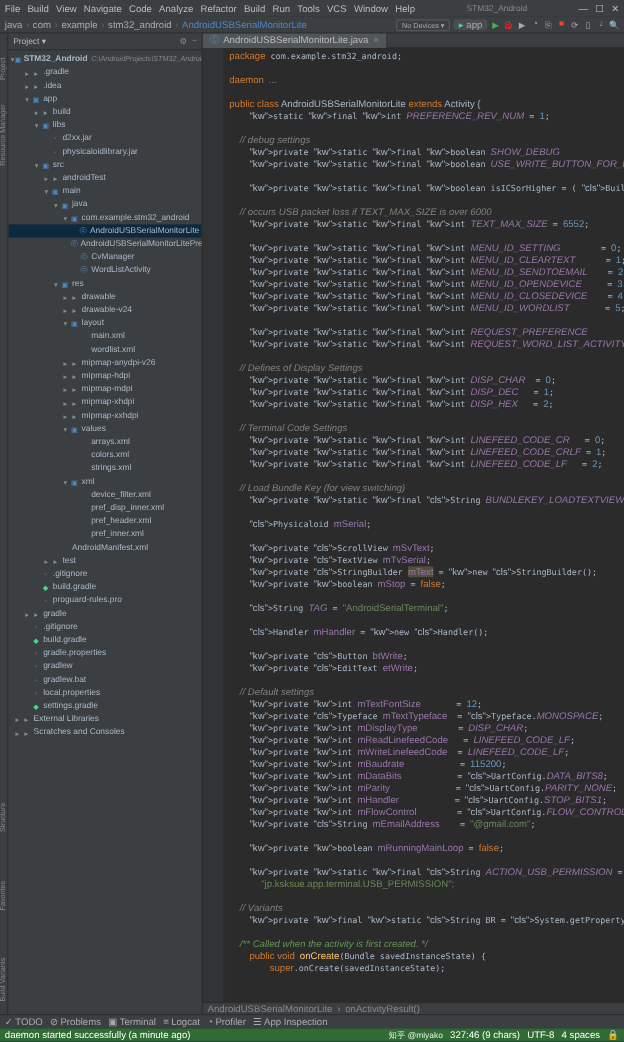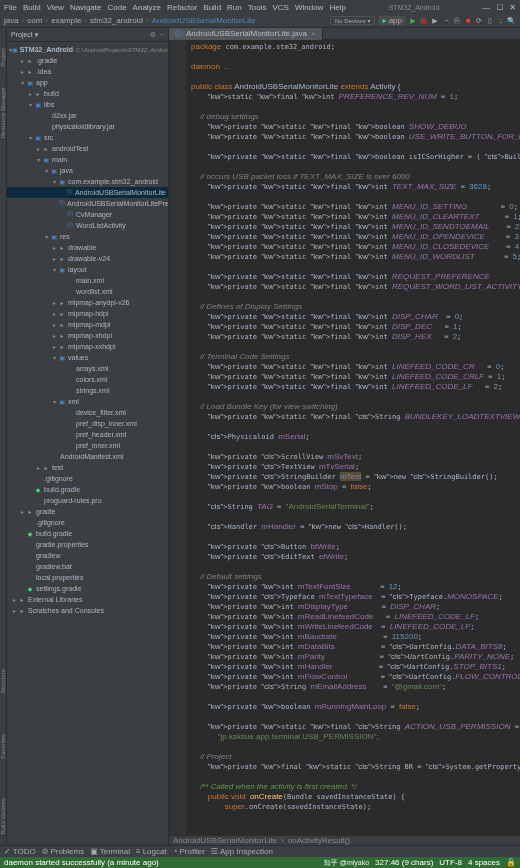--- a/index.html
+++ b/index.html
@@ -408,21 +408,21 @@
 <span class="kw">public class</span><span class="cls"> AndroidUSBSerialMonitorLite </span><span class="kw">extends</span><span class="cls"> Activity {</span>
     <span class="&lt;span">"kw"</span>&gt;static <span class="&lt;span">"kw"</span>&gt;final <span class="&lt;span">"kw"</span>&gt;int <span class="fld cls-it">PREFERENCE_REV_NUM</span> = <span class="num">1</span>;
 
 <span class="cmt">    // debug settings</span>
     <span class="&lt;span">"kw"</span>&gt;private <span class="&lt;span">"kw"</span>&gt;static <span class="&lt;span">"kw"</span>&gt;final <span class="&lt;span">"kw"</span>&gt;boolean <span class="fld cls-it">SHOW_DEBUG</span>                 = ;
     <span class="&lt;span">"kw"</span>&gt;private <span class="&lt;span">"kw"</span>&gt;static <span class="&lt;span">"kw"</span>&gt;final <span class="&lt;span">"kw"</span>&gt;boolean <span class="fld cls-it">USE_WRITE_BUTTON_FOR_DEBUG</span> = ;
 
     <span class="&lt;span">"kw"</span>&gt;private <span class="&lt;span">"kw"</span>&gt;static <span class="&lt;span">"kw"</span>&gt;final <span class="&lt;span">"kw"</span>&gt;boolean isICSorHigher = ( <span class="&lt;span">"cls"</span>&gt;Build.. &gt;
 
 <span class="cmt">    // occurs USB packet loss if TEXT_MAX_SIZE is over 6000</span>
-    <span class="&lt;span">"kw"</span>&gt;private <span class="&lt;span">"kw"</span>&gt;static <span class="&lt;span">"kw"</span>&gt;final <span class="&lt;span">"kw"</span>&gt;int <span class="fld cls-it">TEXT_MAX_SIZE</span> = <span class="num">3628</span>;
+    <span class="&lt;span">"kw"</span>&gt;private <span class="&lt;span">"kw"</span>&gt;static <span class="&lt;span">"kw"</span>&gt;final <span class="&lt;span">"kw"</span>&gt;int <span class="fld cls-it">TEXT_MAX_SIZE</span> = <span class="num">6552</span>;
 
     <span class="&lt;span">"kw"</span>&gt;private <span class="&lt;span">"kw"</span>&gt;static <span class="&lt;span">"kw"</span>&gt;final <span class="&lt;span">"kw"</span>&gt;int <span class="fld cls-it">MENU_ID_SETTING</span>        = <span class="num">0</span>;
     <span class="&lt;span">"kw"</span>&gt;private <span class="&lt;span">"kw"</span>&gt;static <span class="&lt;span">"kw"</span>&gt;final <span class="&lt;span">"kw"</span>&gt;int <span class="fld cls-it">MENU_ID_CLEARTEXT</span>      = <span class="num">1</span>;
     <span class="&lt;span">"kw"</span>&gt;private <span class="&lt;span">"kw"</span>&gt;static <span class="&lt;span">"kw"</span>&gt;final <span class="&lt;span">"kw"</span>&gt;int <span class="fld cls-it">MENU_ID_SENDTOEMAIL</span>    = <span class="num">2</span>;
     <span class="&lt;span">"kw"</span>&gt;private <span class="&lt;span">"kw"</span>&gt;static <span class="&lt;span">"kw"</span>&gt;final <span class="&lt;span">"kw"</span>&gt;int <span class="fld cls-it">MENU_ID_OPENDEVICE</span>     = <span class="num">3</span>;
     <span class="&lt;span">"kw"</span>&gt;private <span class="&lt;span">"kw"</span>&gt;static <span class="&lt;span">"kw"</span>&gt;final <span class="&lt;span">"kw"</span>&gt;int <span class="fld cls-it">MENU_ID_CLOSEDEVICE</span>    = <span class="num">4</span>;
     <span class="&lt;span">"kw"</span>&gt;private <span class="&lt;span">"kw"</span>&gt;static <span class="&lt;span">"kw"</span>&gt;final <span class="&lt;span">"kw"</span>&gt;int <span class="fld cls-it">MENU_ID_WORDLIST</span>       = <span class="num">5</span>;
 
     <span class="&lt;span">"kw"</span>&gt;private <span class="&lt;span">"kw"</span>&gt;static <span class="&lt;span">"kw"</span>&gt;final <span class="&lt;span">"kw"</span>&gt;int <span class="fld cls-it">REQUEST_PREFERENCE</span>         = ;
     <span class="&lt;span">"kw"</span>&gt;private <span class="&lt;span">"kw"</span>&gt;static <span class="&lt;span">"kw"</span>&gt;final <span class="&lt;span">"kw"</span>&gt;int <span class="fld cls-it">REQUEST_WORD_LIST_ACTIVITY</span> = ;
@@ -465,21 +465,21 @@
     <span class="&lt;span">"kw"</span>&gt;private <span class="&lt;span">"kw"</span>&gt;int <span class="fld">mParity</span>             = <span class="&lt;span">"cls"</span>&gt;UartConfig.<span class="fld cls-it">PARITY_NONE</span>;
     <span class="&lt;span">"kw"</span>&gt;private <span class="&lt;span">"kw"</span>&gt;int <span class="fld">mHandler</span>           = <span class="&lt;span">"cls"</span>&gt;UartConfig.<span class="fld cls-it">STOP_BITS1</span>;
     <span class="&lt;span">"kw"</span>&gt;private <span class="&lt;span">"kw"</span>&gt;int <span class="fld">mFlowControl</span>        = <span class="&lt;span">"cls"</span>&gt;UartConfig.<span class="fld cls-it">FLOW_CONTROL_OFF</span>;
     <span class="&lt;span">"kw"</span>&gt;private <span class="&lt;span">"cls"</span>&gt;String <span class="fld">mEmailAddress</span>    = <span class="str">"@gmail.com"</span>;
 
     <span class="&lt;span">"kw"</span>&gt;private <span class="&lt;span">"kw"</span>&gt;boolean <span class="fld">mRunningMainLoop</span> = <span class="kw">false</span>;
 
     <span class="&lt;span">"kw"</span>&gt;private <span class="&lt;span">"kw"</span>&gt;static <span class="&lt;span">"kw"</span>&gt;final <span class="&lt;span">"cls"</span>&gt;String <span class="fld cls-it">ACTION_USB_PERMISSION</span> =
 <span class="str">            "jp.ksksue.app.terminal.USB_PERMISSION";</span>
 
-<span class="cmt">    // Project</span>
+<span class="cmt">    // Variants</span>
     <span class="&lt;span">"kw"</span>&gt;private <span class="&lt;span">"kw"</span>&gt;final <span class="&lt;span">"kw"</span>&gt;static <span class="&lt;span">"cls"</span>&gt;String BR = <span class="&lt;span">"cls"</span>&gt;System.getProperty()
 
 <span class="cmt" style="color:#629755">    /** Called when the activity is first created. */</span>
     <span class="kw">public void</span> <span style="color:#ffc66d">onCreate</span>(Bundle savedInstanceState) {
         <span class="kw">super</span>.onCreate(savedInstanceState);
 
 </div>
 
     </div>
     <div class="bc-bar">

